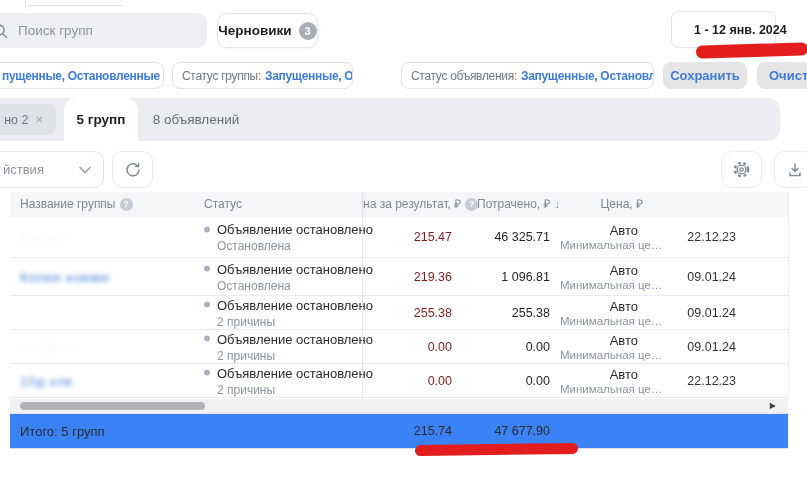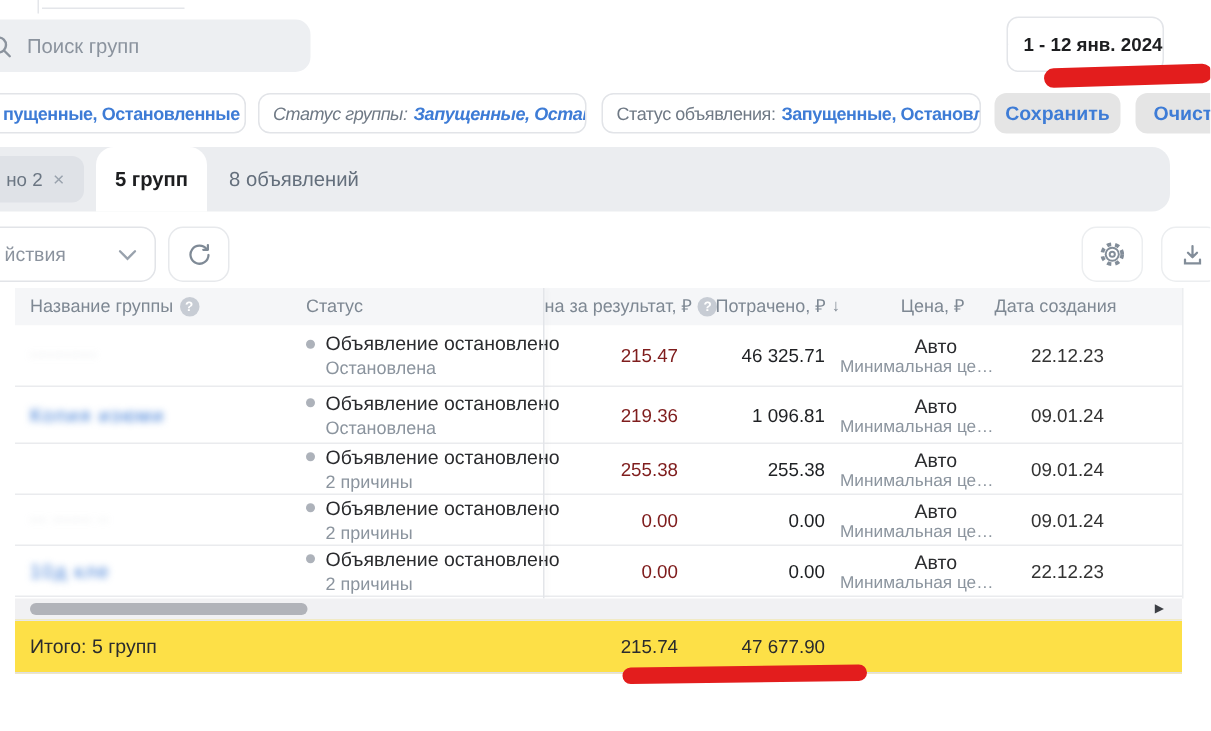--- a/index.html
+++ b/index.html
@@ -20,38 +20,38 @@
   .search input::placeholder{color:#8b939e;}
 
   
   .btn-drafts{left:217px;top:13px;width:101px;height:35px;background:#fff;border:1px solid #e3e5e9;
           border-radius:10px;box-shadow:0 1px 2px rgba(0,0,0,.04);display:flex;align-items:center;
           justify-content:center;gap:7px;cursor:pointer;box-sizing:border-box;}
   .btn-drafts .lbl{font-size:13.5px;font-weight:bold;color:#1d1e20;}
   .badge{width:18px;height:18px;border-radius:50%;background:#a6aeb8;color:#fff;font-size:11px;
           font-weight:bold;display:flex;align-items:center;justify-content:center;}
   .btn-date{left:671px;top:11px;width:105px;height:37px;background:#fff;border:1px solid #e3e5e9;
-          border-radius:8px;display:flex;align-items:center;justify-content:flex-start;gap:10px;
+          border-radius:8px;display:flex;align-items:center;justify-content:flex-start;gap:22px;
           cursor:pointer;box-sizing:border-box;}
   .btn-date .lbl{font-size:12.5px;font-weight:bold;color:#1d1e20;white-space:nowrap;}
 
   
   .marker-date{left:696px;top:44px;width:112px;height:13px;background:#e31d1d;border-radius:8px;
           transform:rotate(-1.8deg);}
   .marker-totals{left:415px;top:444px;width:163px;height:11px;background:#e31d1d;border-radius:6px;
           transform:rotate(-.8deg);}
 
   
   .chip{top:62px;height:27px;background:#fff;border:1px solid #e2e4e8;border-radius:8px;
           display:flex;align-items:center;padding:0 9px;box-sizing:border-box;white-space:nowrap;
           overflow:hidden;font-size:12px;letter-spacing:-.3px;cursor:pointer;}
   .chip .lab{color:#6f7985;margin-right:4px;}
   .chip .val{color:#3e7cd6;font-weight:bold;}
   .chip1{left:-8px;width:172px;}
-  .chip2{left:172px;width:219px;font-style:italic;}
+  .chip2{left:172px;width:181px;}
   .chip3{left:401px;width:253px;}
   .btn-flat{top:62px;height:27px;background:#e5e5e5;border:none;border-radius:8px;color:#3e7cd6;
           font-size:13px;font-weight:bold;font-family:inherit;display:flex;align-items:center;
           justify-content:center;cursor:pointer;white-space:nowrap;box-sizing:border-box;}
   .btn-save{left:663px;width:84px;}
   .btn-clear{left:757px;width:84px;padding-left:12px;justify-content:flex-start;overflow:hidden;}
 
   
   .tabstrip{left:-20px;top:98px;width:800px;height:43px;background:#ebedf0;border-radius:12px;}
   .tab-chip{left:-30px;top:104px;width:86px;height:31px;background:#dfe2e7;border-radius:8px;
@@ -101,21 +101,21 @@
   .frozen-divider{left:362px;top:192px;width:1px;height:207px;background:#e3e5e9;
           box-shadow:2px 0 3px rgba(0,0,0,.05);}
   .table-right-edge{left:788px;top:192px;width:1px;height:207px;background:#eceef0;}
 
   
   .hscroll{left:10px;top:399px;width:778px;height:14px;background:#f1f1f3;}
   .hthumb{position:absolute;left:10px;top:3px;width:185px;height:8px;border-radius:4px;background:#b1b3b9;cursor:grab;}
   .harrow{position:absolute;right:12px;top:2px;font-size:8px;color:#3c3f44;cursor:pointer;}
 
   
-  .totals{left:10px;top:413px;width:778px;height:36px;background:#fde047;border-top:1px solid #e7e7ea;
+  .totals{left:10px;top:413px;width:778px;height:36px;background:#3b82f6;border-top:1px solid #e7e7ea;
           border-bottom:1px solid #dfdfe3;box-sizing:border-box;}
   .t-label{position:absolute;left:10px;top:50%;transform:translateY(-50%);font-size:13px;color:#2a2b2e;}
   .t-cpr{position:absolute;left:342px;width:100px;top:50%;transform:translateY(-50%);
           text-align:right;font-size:12.5px;color:#2a2b2e;}
   .t-spent{position:absolute;left:450px;width:90px;top:50%;transform:translateY(-50%);
           text-align:right;font-size:12.5px;color:#2a2b2e;}
 </style>
 </head>
 <body>
 
@@ -125,20 +125,24 @@
   <div class="abs frag-v"></div>
 
   <div class="abs search">
     <svg width="16" height="16" viewBox="0 0 16 16">
       <circle cx="7" cy="7" r="5" fill="none" stroke="#8b939e" stroke-width="1.6"></circle>
       <path d="M11 11l3.5 3.5" stroke="#8b939e" stroke-width="1.6" stroke-linecap="round"></path>
     </svg>
     <input type="text" placeholder="Поиск групп" style="">
   </div>
 
+  <div class="abs btn-drafts">
+    <span class="lbl">Черновики</span>
+    <span class="badge">3</span>
+  </div>
 
   <div class="abs btn-date">
     <svg width="15" height="15" viewBox="0 0 16 16">
       <rect x="1.5" y="2.5" width="13" height="12" rx="2.5" fill="none" stroke="#9aa5b1" stroke-width="1.4"></rect>
       <path d="M1.5 6h13" stroke="#9aa5b1" stroke-width="1.4"></path>
       <path d="M5 1v3M11 1v3" stroke="#9aa5b1" stroke-width="1.4" stroke-linecap="round"></path>
     </svg>
     <span class="lbl">1 - 12 янв. 2024</span>
   </div>
   <div class="abs marker-date"></div>
@@ -206,23 +210,20 @@
       <span>на за результат, ₽</span>
       <span class="help">?</span>
     </div>
     <div class="th" style="left:558px;width:75px;justify-content:flex-end;">
       <span>Цена, ₽</span>
     </div>
     <div class="th" style="left:455px;width:95px;justify-content:flex-end;">
       <span>Потрачено, ₽</span>
       <span class="sortarrow">↓</span>
     </div>
-    <div class="th" style="left:653px;">
-      <span>Дата создания</span>
-    </div>
   </div>
 
   <div class="abs tr" style="top:217px;height:41px;">
     <div class="cell c-name masked name-gray">∙∙∙∙∙∙∙∙∙∙∙∙</div>
     <div class="cell c-status">
       <div class="st-main">
           <span class="dot"></span>
         <span>Объявление остановлено</span>
         </div>
       <div class="st-sub">Остановлена</div>

